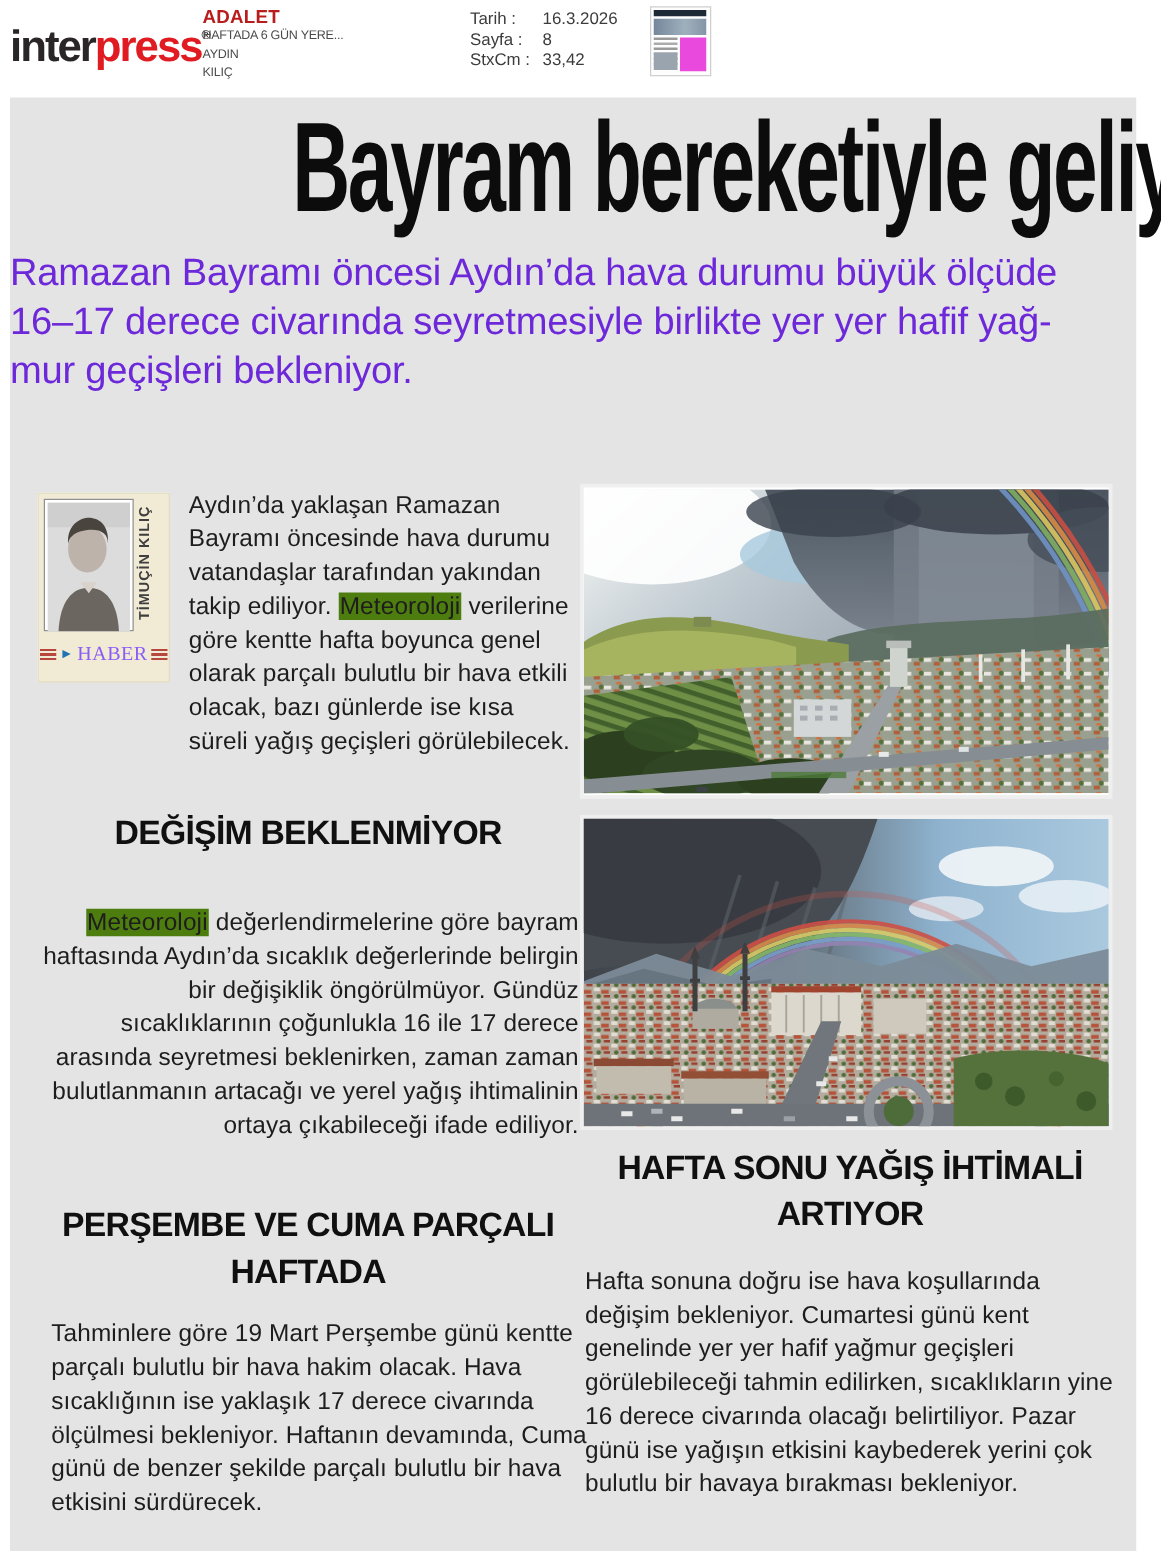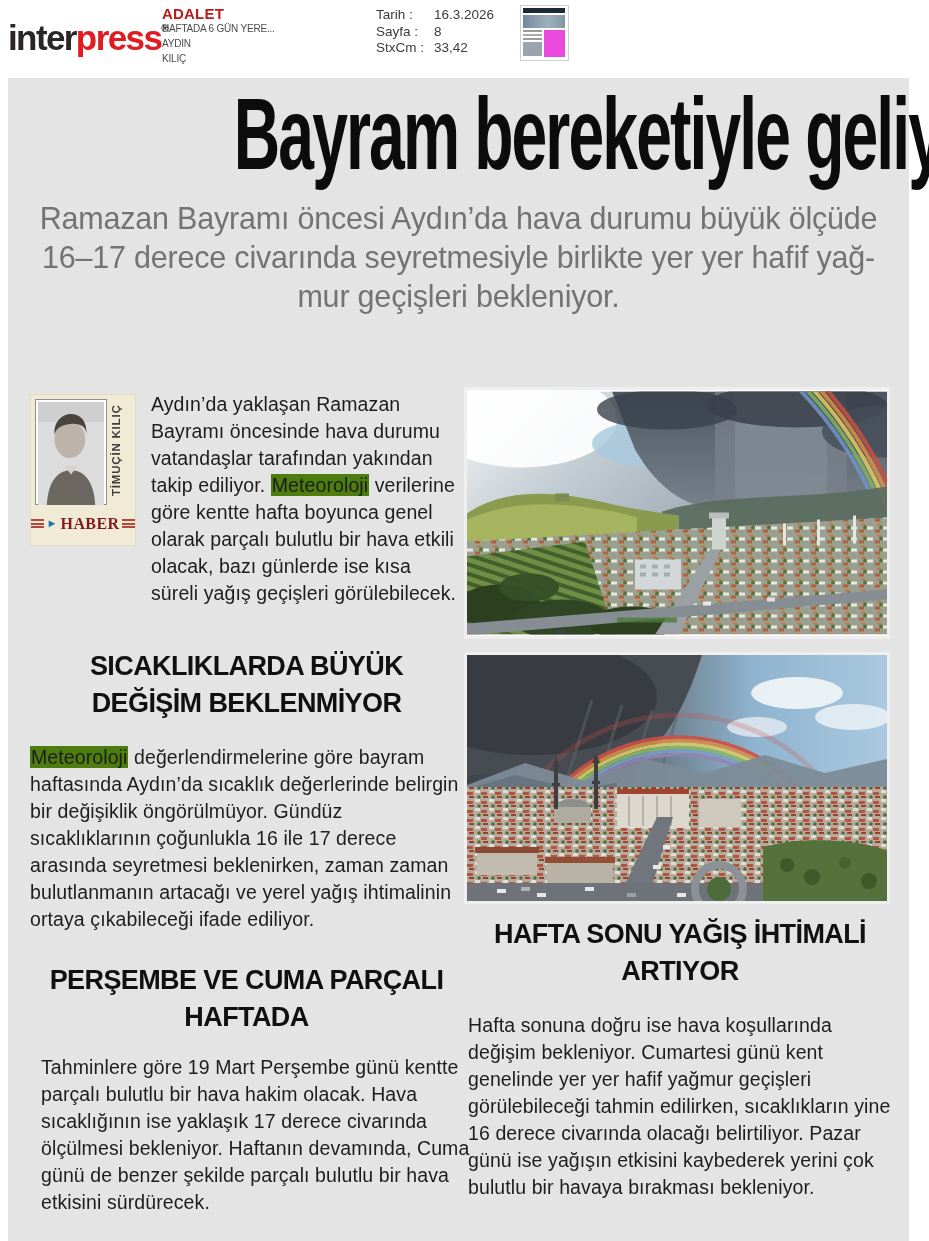--- a/index.html
+++ b/index.html
@@ -22,36 +22,36 @@
   .thumb{position:absolute;left:520px;top:5px;width:47px;height:54px;background:#fdfdfd;border:1px solid #cfcfcf;}
   .thumb .bar{position:absolute;left:2px;top:2px;width:42px;height:5px;background:#1e2936;}
   .thumb .ph1{position:absolute;left:2px;top:9px;width:42px;height:13px;background:linear-gradient(90deg,#76879c,#9fb0bd 60%,#8494a6);}
   .thumb .tx1{position:absolute;left:2px;top:24px;width:19px;height:2px;background:#9a9a9a;box-shadow:0 4px 0 #ababab,0 8px 0 #9a9a9a,0 12px 0 #ababab,0 16px 0 #9a9a9a,0 20px 0 #ababab;}
   .thumb .ph2{position:absolute;left:2px;top:36px;width:19px;height:14px;background:#9aa4ae;}
   .thumb .mag{position:absolute;left:23px;top:24px;width:21px;height:27px;background:#ea49de;}
   
   .sheet{position:absolute;left:8px;top:78px;width:901px;height:1163px;background:#e4e4e5;}
   .headline{position:absolute;left:0;top:2px;width:100%;text-align:center;}
   .headline span{display:inline-block;font-size:102px;line-height:108px;font-weight:900;color:#0c0c0c;letter-spacing:-3px;white-space:nowrap;transform:scaleX(.63);transform-origin:50% 50%;}
-  .subhead{position:absolute;left:0;top:121px;width:100%;text-align:center;color:#737373;}
+  .subhead{position:absolute;left:0;top:121px;width:100%;text-align:left;color:#6d28d9;}
   .subhead div{font-size:30.5px;line-height:39px;white-space:nowrap;letter-spacing:-.2px;}
   .body-txt{font-size:19.5px;line-height:27px;color:#1d1d1d;letter-spacing:.1px;}
   .colL{position:absolute;left:22px;width:433px;}
   .colR{position:absolute;left:452px;width:440px;}
   .hl{background:#4d7c0f;padding:0 1px;}
   .sec-h{text-align:center;color:#101010;}
   .sec-h div{font-size:27px;line-height:37px;font-weight:700;letter-spacing:-.6px;white-space:nowrap;}
   
   .abox{float:left;width:106px;height:152px;margin:3px 15px 36px 0;background:#f1ebd5;position:relative;box-shadow:0 0 0 1px #e2dcc4 inset;}
   .abox .frame{position:absolute;left:5px;top:5px;width:66px;height:100px;background:#fff;border:1px solid #8f8f8f;padding:2px;}
   .abox .vname{position:absolute;right:6px;top:4px;height:104px;writing-mode:vertical-rl;transform:rotate(180deg);font-size:11.5px;font-weight:700;color:#3e3e3e;letter-spacing:.8px;text-align:center;}
   .badge{position:absolute;left:0;right:0;bottom:9px;display:flex;align-items:center;justify-content:center;gap:3px;}
   .badge .stripe{width:13px;height:9px;background:repeating-linear-gradient(to bottom,#b5473e 0 2px,rgba(0,0,0,0) 2px 3.6px);}
   .badge .arrow{color:#2273b2;font-size:11px;line-height:11px;}
-  .badge .word{font-family:"Liberation Serif",serif;font-weight:700;font-size:16px;color:#7f1d1d;letter-spacing:.4px;}
+  .badge .word{font-family:"Liberation Serif",serif;font-weight:400;font-size:16px;color:#8b5cf6;letter-spacing:.4px;}
   
   .photo{position:absolute;width:420px;height:246px;background:#fff;box-shadow:0 0 0 3px #efefef;}
   .photo svg{display:block;width:100%;height:100%;}
 </style>
 </head>
 <body>
 
 <div class="logo"><span class="p1">inter</span><span class="p2">press</span><span class="reg">®</span></div>
 
 <div class="pub">
@@ -102,24 +102,23 @@
         <span class="stripe"></span>
         <span class="arrow">►</span>
         <span class="word">HABER</span>
         <span class="stripe"></span>
       </div>
     </div>
     <span>Aydın’da yaklaşan Ramazan Bayramı öncesinde hava durumu vatandaşlar tarafından yakından takip ediliyor. </span><span class="hl">Meteoroloji</span><span> verilerine göre kentte hafta boyunca genel olarak parçalı bulutlu bir hava etkili olacak, bazı günlerde ise kısa süreli yağış geçişleri görülebilecek.</span>
   </div>
 
   <div class="colL sec-h" style="top:570px;">
-    <div>SICAKLIKLARDA BÜYÜK</div>
     <div>DEĞİŞİM BEKLENMİYOR</div>
   </div>
-  <div class="colL body-txt" style="top:666px;">
+  <div class="colL body-txt" style="top:647px;text-align:right;">
     <span class="hl">Meteoroloji</span><span> değerlendirmelerine göre bayram haftasında Aydın’da sıcaklık değerlerinde belirgin bir değişiklik öngörülmüyor. Gündüz sıcaklıklarının çoğunlukla 16 ile 17 derece arasında seyretmesi beklenirken, zaman zaman bulutlanmanın artacağı ve yerel yağış ihtimalinin ortaya çıkabileceği ifade ediliyor.</span>
   </div>
 
   <div class="colL sec-h" style="top:884px;">
     <div>PERŞEMBE VE CUMA PARÇALI</div>
     <div>HAFTADA</div>
   </div>
   <div class="colL body-txt" style="top:976px;margin-left:11px;">
     <span>Tahminlere göre 19 Mart Perşembe günü kentte parçalı bulutlu bir hava hakim olacak. Hava sıcaklığının ise yaklaşık 17 derece civarında ölçülmesi bekleniyor. Haftanın devamında, Cuma günü de benzer şekilde parçalı bulutlu bir hava etkisini sürdürecek.</span>
   </div>

